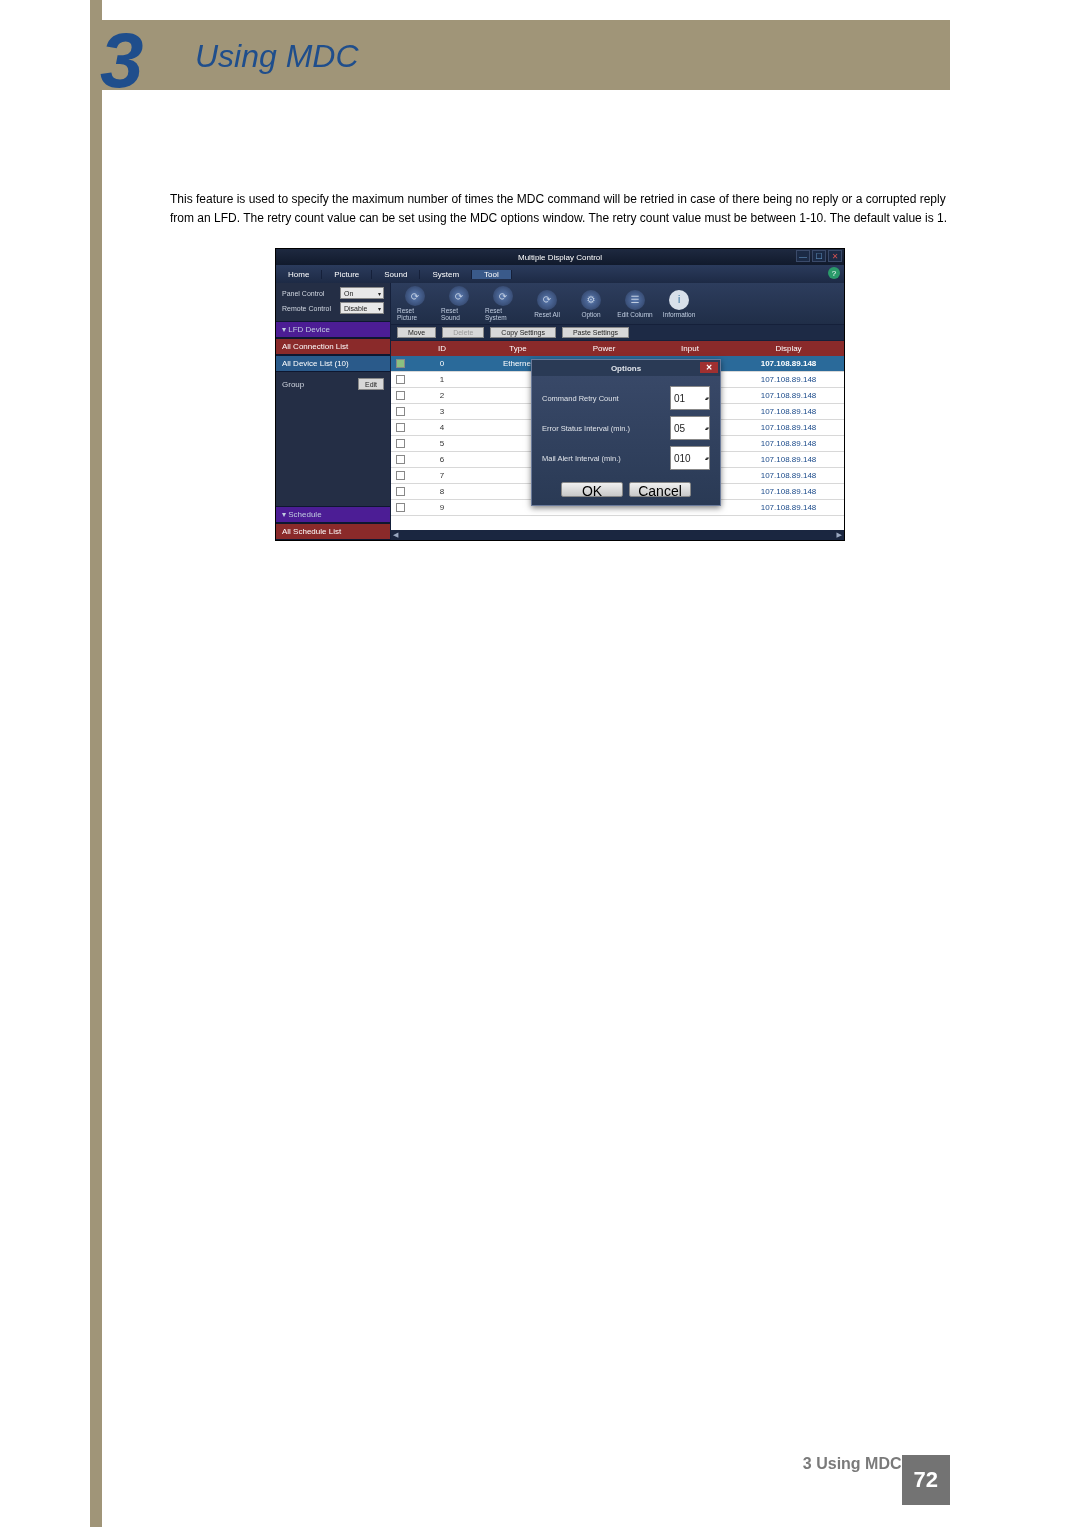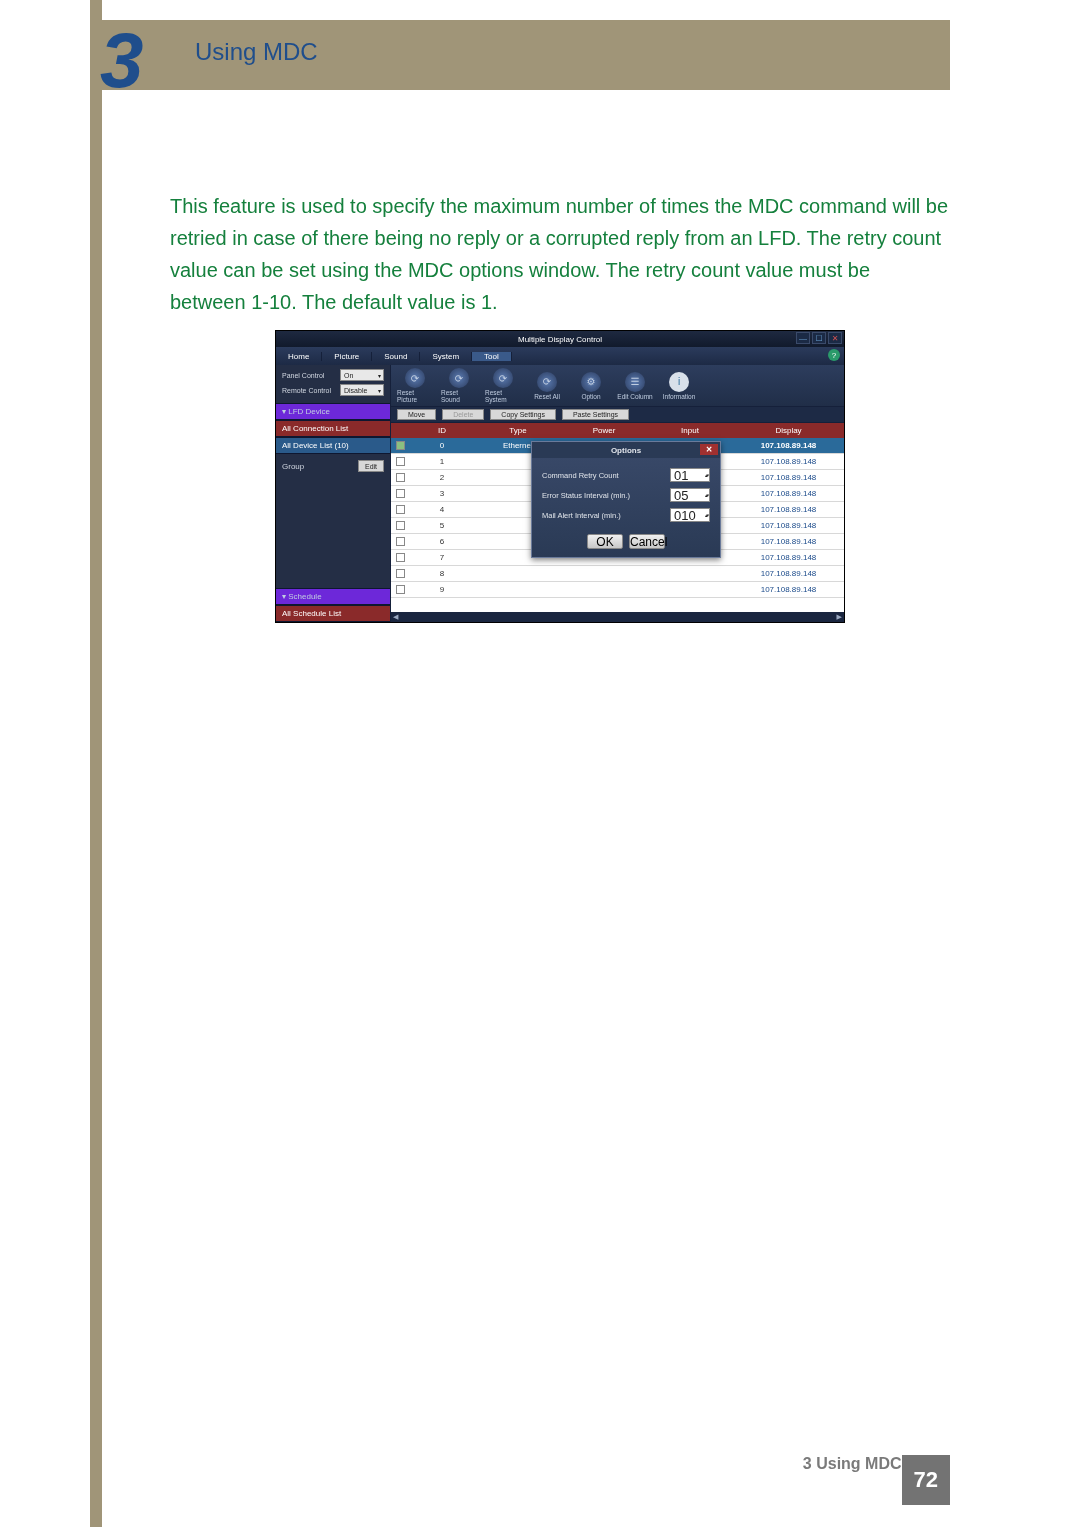--- a/index.html
+++ b/index.html
@@ -33,41 +33,42 @@
     font-size: 78px;
     font-weight: bold;
     font-style: italic;
     color: #1f4e8c;
     z-index: 2;
   }
   .chapter-title {
     position: absolute;
     left: 195px;
     top: 38px;
-    font-size: 24px;
+    font-size: 32px;
+    font-style: italic;
     color: #1f4e8c;
     z-index: 2;
   }
   .content {
     position: absolute;
     left: 170px;
     top: 190px;
     width: 780px;
   }
   .section-heading {
     color: #1f4e8c;
     font-size: 20px;
     margin-bottom: 24px;
   }
   .section-heading .num { margin-right: 14px; }
   .body-text {
-    font-size: 20px;
-    color: #15803d;
+    font-size: 12px;
+    color: #000000;
     line-height: 1.6;
-    margin-bottom: 12px;
+    margin-bottom: 20px;
   }
   .screenshot {
     width: 570px;
     margin: 0 auto;
     background: #2a3a5c;
     border: 1px solid #000;
     font-size: 9px;
     color: #d0d6e0;
   }
   .ss-titlebar {
@@ -157,21 +158,21 @@
     border: 1px solid #888;
     position: relative;
   }
   .ss-ctrl-row .sel::after {
     content: "▾";
     position: absolute;
     right: 2px;
     font-size: 6px;
   }
   .ss-acc-head {
-    background: #6d28d9;
+    background: #4c1d95;
     color: #c0cde0;
     font-size: 8px;
     padding: 3px 6px;
     border-top: 1px solid #0e1730;
     border-bottom: 1px solid #0e1730;
   }
   .ss-acc-head.sel { background: #8a2a2a; color: #fff; }
   .ss-acc-head.sel2 { background: #2a5a8a; color: #fff; }
   .ss-tree {
     padding: 6px;
@@ -316,24 +317,24 @@
   .ss-dlg-row {
     display: flex;
     align-items: center;
     justify-content: space-between;
     margin-bottom: 6px;
     gap: 26px;
   }
   .ss-dlg-row .lab { font-size: 7.5px; }
   .ss-dlg-row .spin {
     width: 40px;
-    height: 14px;
+    height: 24px;
     background: #fff;
     color: #222;
-    font-size: 13px;
+    font-size: 10px;
     display: flex;
     align-items: center;
     padding: 0 3px;
     position: relative;
     border: 1px solid #888;
   }
   .ss-dlg-row .spin::after {
     content: "▴▾";
     position: absolute;
     right: 1px;
@@ -341,23 +342,23 @@
     line-height: 5px;
     letter-spacing: -1px;
   }
   .ss-dlg-btns {
     display: flex;
     justify-content: center;
     gap: 6px;
     padding-bottom: 8px;
   }
   .ss-dlg-btns button {
-    width: 36px;
+    width: 62px;
     height: 15px;
-    font-size: 12px;
+    font-size: 14px;
     background: linear-gradient(#f0f0f0, #c8c8c8);
     border: 1px solid #888;
     border-radius: 2px;
     cursor: pointer;
   }
   .ss-scrollbar {
     height: 10px;
     background: #1a2640;
     display: flex;
     align-items: center;

